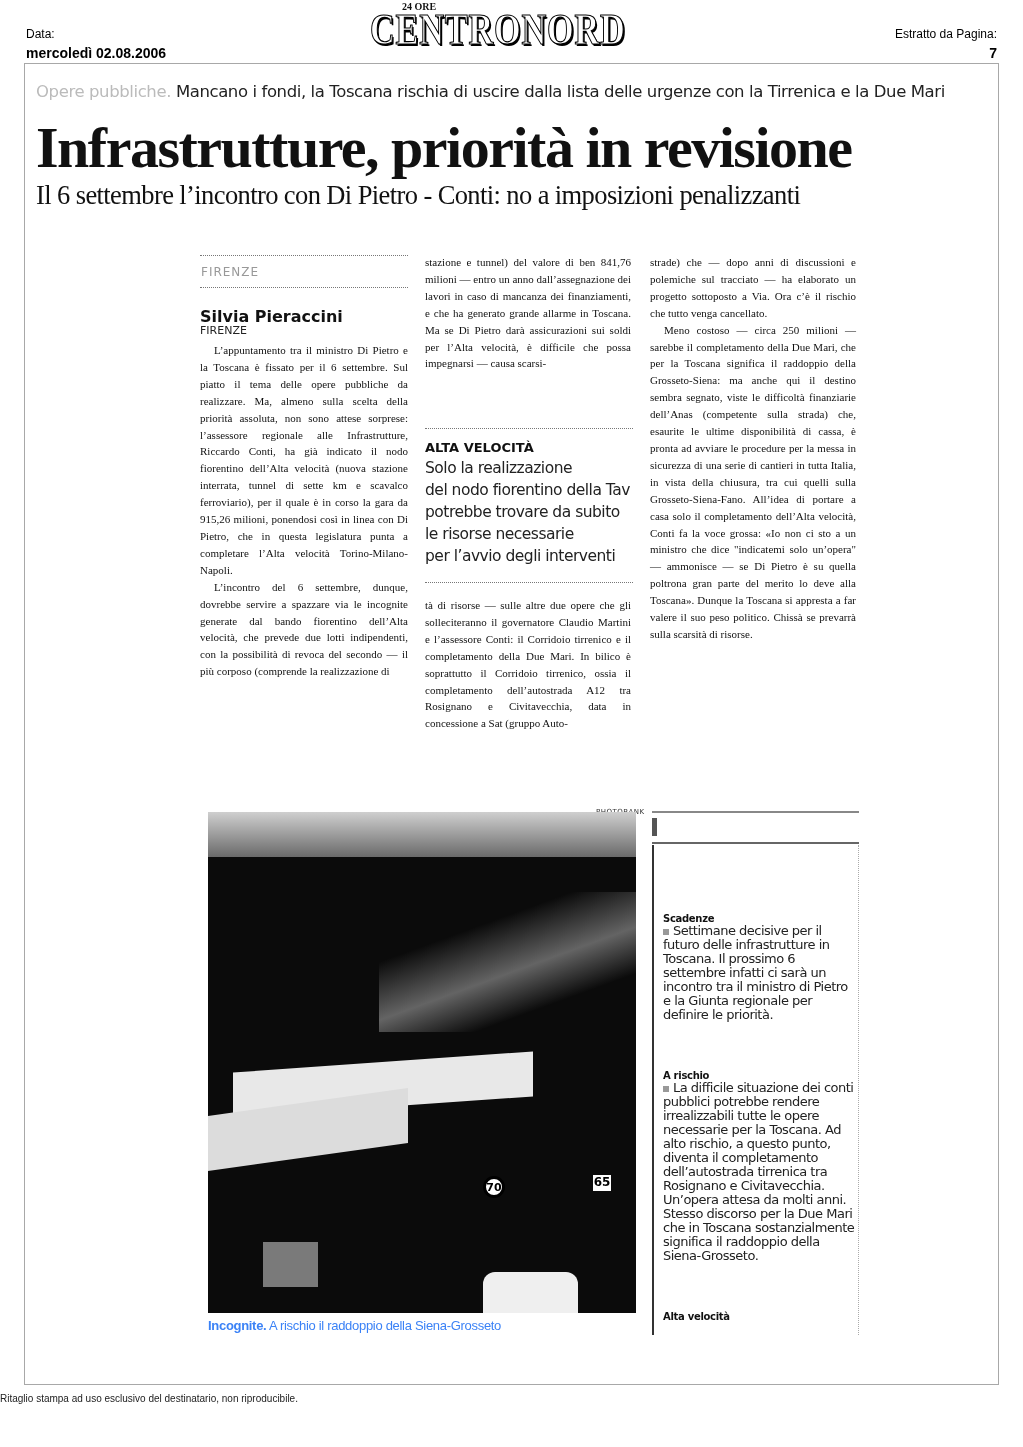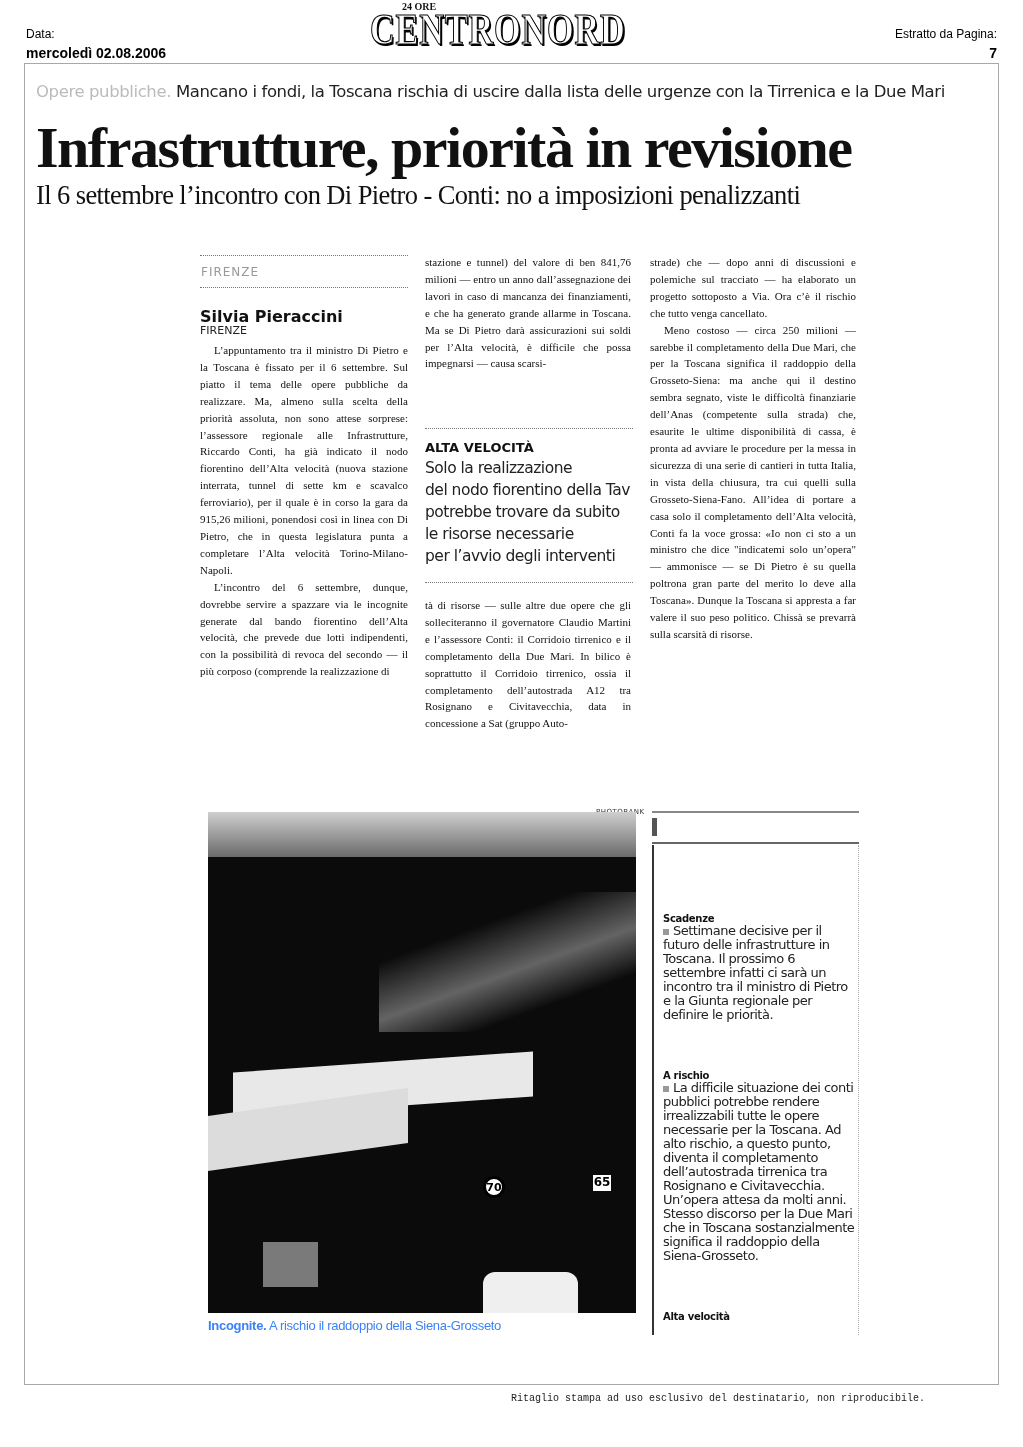--- a/index.html
+++ b/index.html
@@ -55,21 +55,21 @@
   .caption { position: absolute; left: 208px; top: 1318px; font-family: Liberation Sans, sans-serif; font-size: 13px; color: #3b82f6; letter-spacing: -0.3px; text-align: center; }
   .caption b { font-weight: bold; }
 
   .box-top { position: absolute; left: 652px; top: 811px; width: 207px; height: 33px; border-top: 2px solid #888; border-bottom: 2px solid #666; }
   .box-top .ic { position: absolute; left: 0; top: 5px; width: 5px; height: 18px; background: #555; }
   .box { position: absolute; left: 652px; top: 845px; width: 207px; height: 490px; border-left: 2px solid #333; border-right: 1px dotted #aaa; padding: 20px 0 0 9px; font-family: "DejaVu Sans", sans-serif; }
   .box h4 { font-size: 10px; font-weight: bold; color: #111; letter-spacing: -0.3px; margin-top: 48px; }
   .box p { font-size: 13px; line-height: 14px; color: #222; letter-spacing: -0.5px; margin-bottom: 18px; }
   .box .bullet { display: inline-block; width: 6px; height: 6px; background: #999; margin-right: 4px; vertical-align: middle; }
 
-  .footer { position: absolute; left: 0; width: 925px; top: 1393px; text-align: right; font-family: Liberation Mono, monospace; font-size: 10px; color: #222; }
+  .footer { position: absolute; left: 0; width: 925px; top: 1393px; text-align: left; font-family: Liberation Sans, sans-serif; font-size: 10px; color: #222; }
 </style>
 </head>
 <body>
 
 <div class="hdr-left">
   <div class="lbl">Data:</div>
   <div class="val">mercoledì 02.08.2006</div>
 </div>
 
 <div class="masthead">

